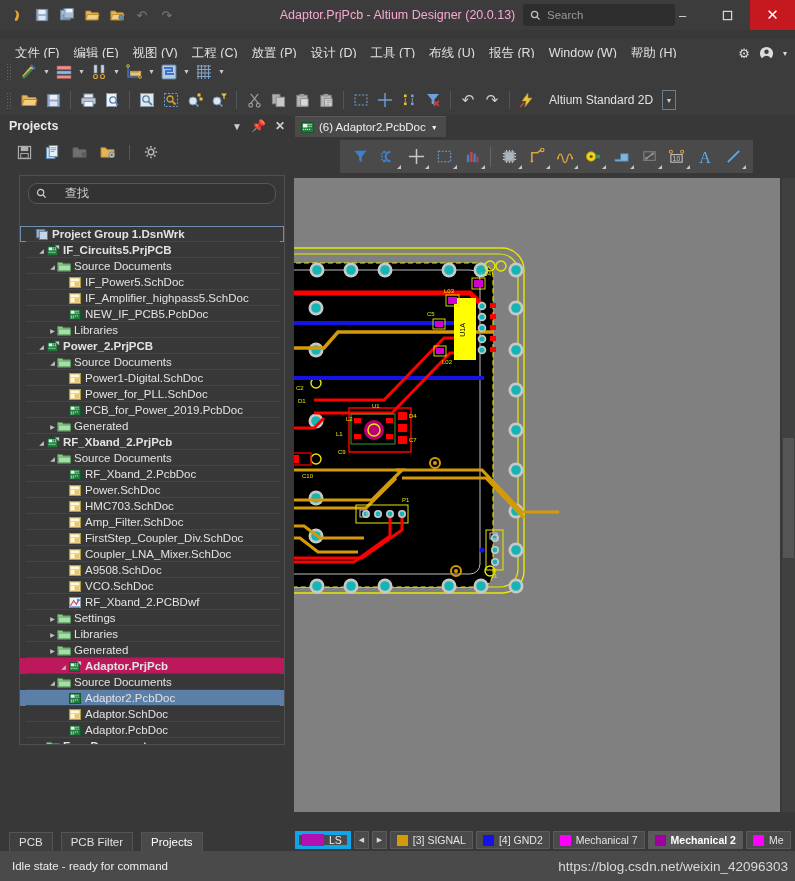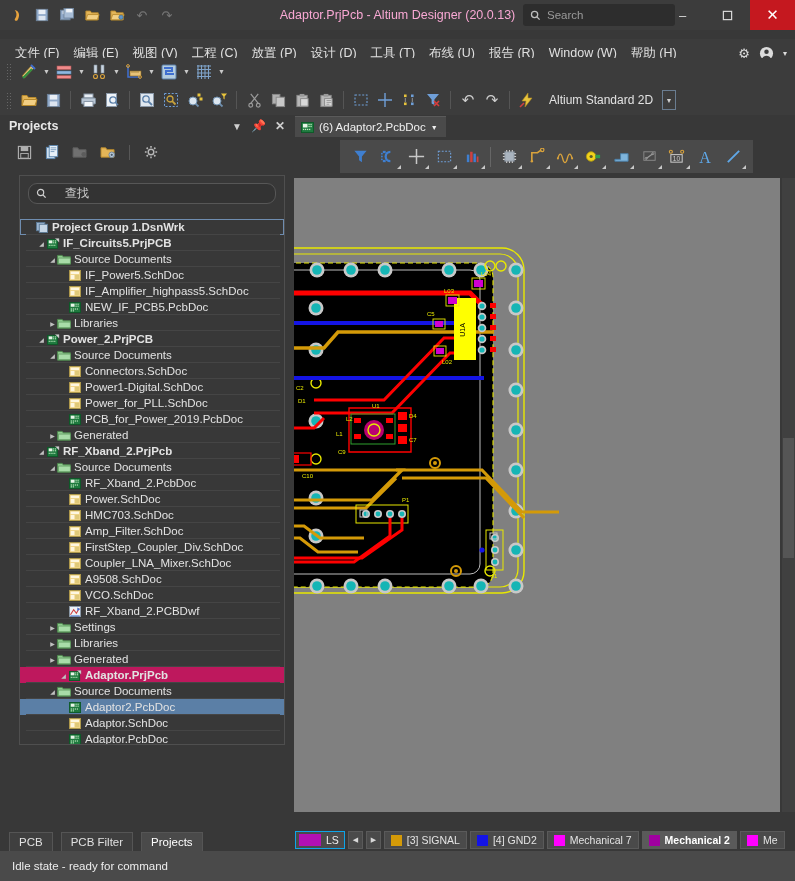--- a/index.html
+++ b/index.html
@@ -94,21 +94,21 @@
   #tree-box {
     position:absolute; left:19px; top:60px; width:266px; height:570px;
     border:1px solid #4f4f4f; background:#383838; overflow:hidden;
   }
   #search-wrap { padding:7px 8px 0 8px; }
   #search-field {
     height:21px; background:#333; border:1px solid #575757; border-radius:9px;
     display:flex; align-items:center; gap:18px; padding-left:7px;
   }
   #search-field .sf-txt { color:#cfcfcf; font-size:12px; }
-  #tree { margin-top:15px; }
+  #tree { margin-top:22px; }
   .row {
     height:16px; display:flex; align-items:center; font-size:11.5px;
     color:#e2e2e2; white-space:nowrap; position:relative;
   }
   .row::after {
     content:""; position:absolute; left:6px; right:4px; bottom:0; height:1px; background:#454545;
   }
   .row.sel { background:#5b7fa6; }
   .row.sel2 { background:#be185d;padding-left:22px; }
   .row.outline { outline:1px solid #6f8db0; outline-offset:-1px; }
@@ -155,21 +155,21 @@
   #vscroll .thumb { position:absolute; left:1px; top:0; width:11px; height:120px; background:#555; }
 
   
   #layerbar {
     position:absolute; left:291px; top:829px; width:504px; height:22px;
     background:#383838; display:flex; align-items:center; padding-left:4px; gap:3px;
     overflow:hidden;
   }
   .swatch { width:11px; height:11px; flex:none; }
   #ls-chip {
-    height:18px; display:flex; align-items:center; background:#4a4a4a; border:1px solid #0ea5e9;
+    height:18px; display:flex; align-items:center; background:#4a4a4a; border:4px solid #0ea5e9;
     padding:0 3px; gap:3px;
   }
   #ls-chip .sw { width:22px; height:12px; background:#b30fb3; }
   #ls-chip .tx { color:#f0f0f0; font-size:10.5px; padding:0 2px; }
   .navbtn {
     width:15px; height:18px; background:#4a4a4a; border:1px solid #5a5a5a;
     display:flex; align-items:center; justify-content:center; color:#d8d8d8; font-size:7px;
   }
   .ltab {
     height:18px; display:flex; align-items:center; gap:5px; padding:0 6px;
@@ -643,33 +643,20 @@
           <div class="row">
             <span style="width: 28px; flex: 0 0 auto;"></span>
             <span class="arrow">◢</span>
             <span class="ico">
               <svg width="14" height="11" viewBox="0 0 15 12">
                 <path d="M0.5 1.5h5l1.2 1.6H14.5v8H0.5z" fill="#8ec98e" stroke="#4e8a4e"></path>
                 <path d="M1.5 4.5h13v6h-13z" fill="#a8dca8" stroke="#4e8a4e" stroke-width=".6"></path>
               </svg>
             </span>
             <span class="lbl">Source Documents</span>
-          </div>
-          <div class="row">
-            <span style="width: 39px; flex: 0 0 auto;"></span>
-            <span class="arrow"></span>
-            <span class="ico">
-              <svg width="13" height="11" viewBox="0 0 14 12">
-                <rect x="0.5" y="0.5" width="12" height="11" fill="#f0d488" stroke="#b09a4a"></rect>
-                <rect x="1.8" y="1.8" width="9" height="2.6" fill="#fdf6e0"></rect>
-                <rect x="1.8" y="5.4" width="4" height="4.6" fill="#fdf6e0"></rect>
-                <rect x="6.6" y="5.4" width="4.2" height="4.6" fill="#e0c978"></rect>
-              </svg>
-            </span>
-            <span class="lbl">Connectors.SchDoc</span>
           </div>
           <div class="row">
             <span style="width: 39px; flex: 0 0 auto;"></span>
             <span class="arrow"></span>
             <span class="ico">
               <svg width="13" height="11" viewBox="0 0 14 12">
                 <rect x="0.5" y="0.5" width="12" height="11" fill="#f0d488" stroke="#b09a4a"></rect>
                 <rect x="1.8" y="1.8" width="9" height="2.6" fill="#fdf6e0"></rect>
                 <rect x="1.8" y="5.4" width="4" height="4.6" fill="#fdf6e0"></rect>
                 <rect x="6.6" y="5.4" width="4.2" height="4.6" fill="#e0c978"></rect>
@@ -1415,15 +1402,16 @@
       <span>Mechanical 2</span>
     </div>
     <div class="ltab">
       <span class="swatch" style="background:#ff00ff"></span>
       <span>Me</span>
     </div>
   </div>
 
   <div id="statusbar">
     <span id="status-text">Idle state - ready for command</span>
+    <span id="watermark">https://blog.csdn.net/weixin_42096303</span>
   </div>
 
 </div>
 
 </body></html>

